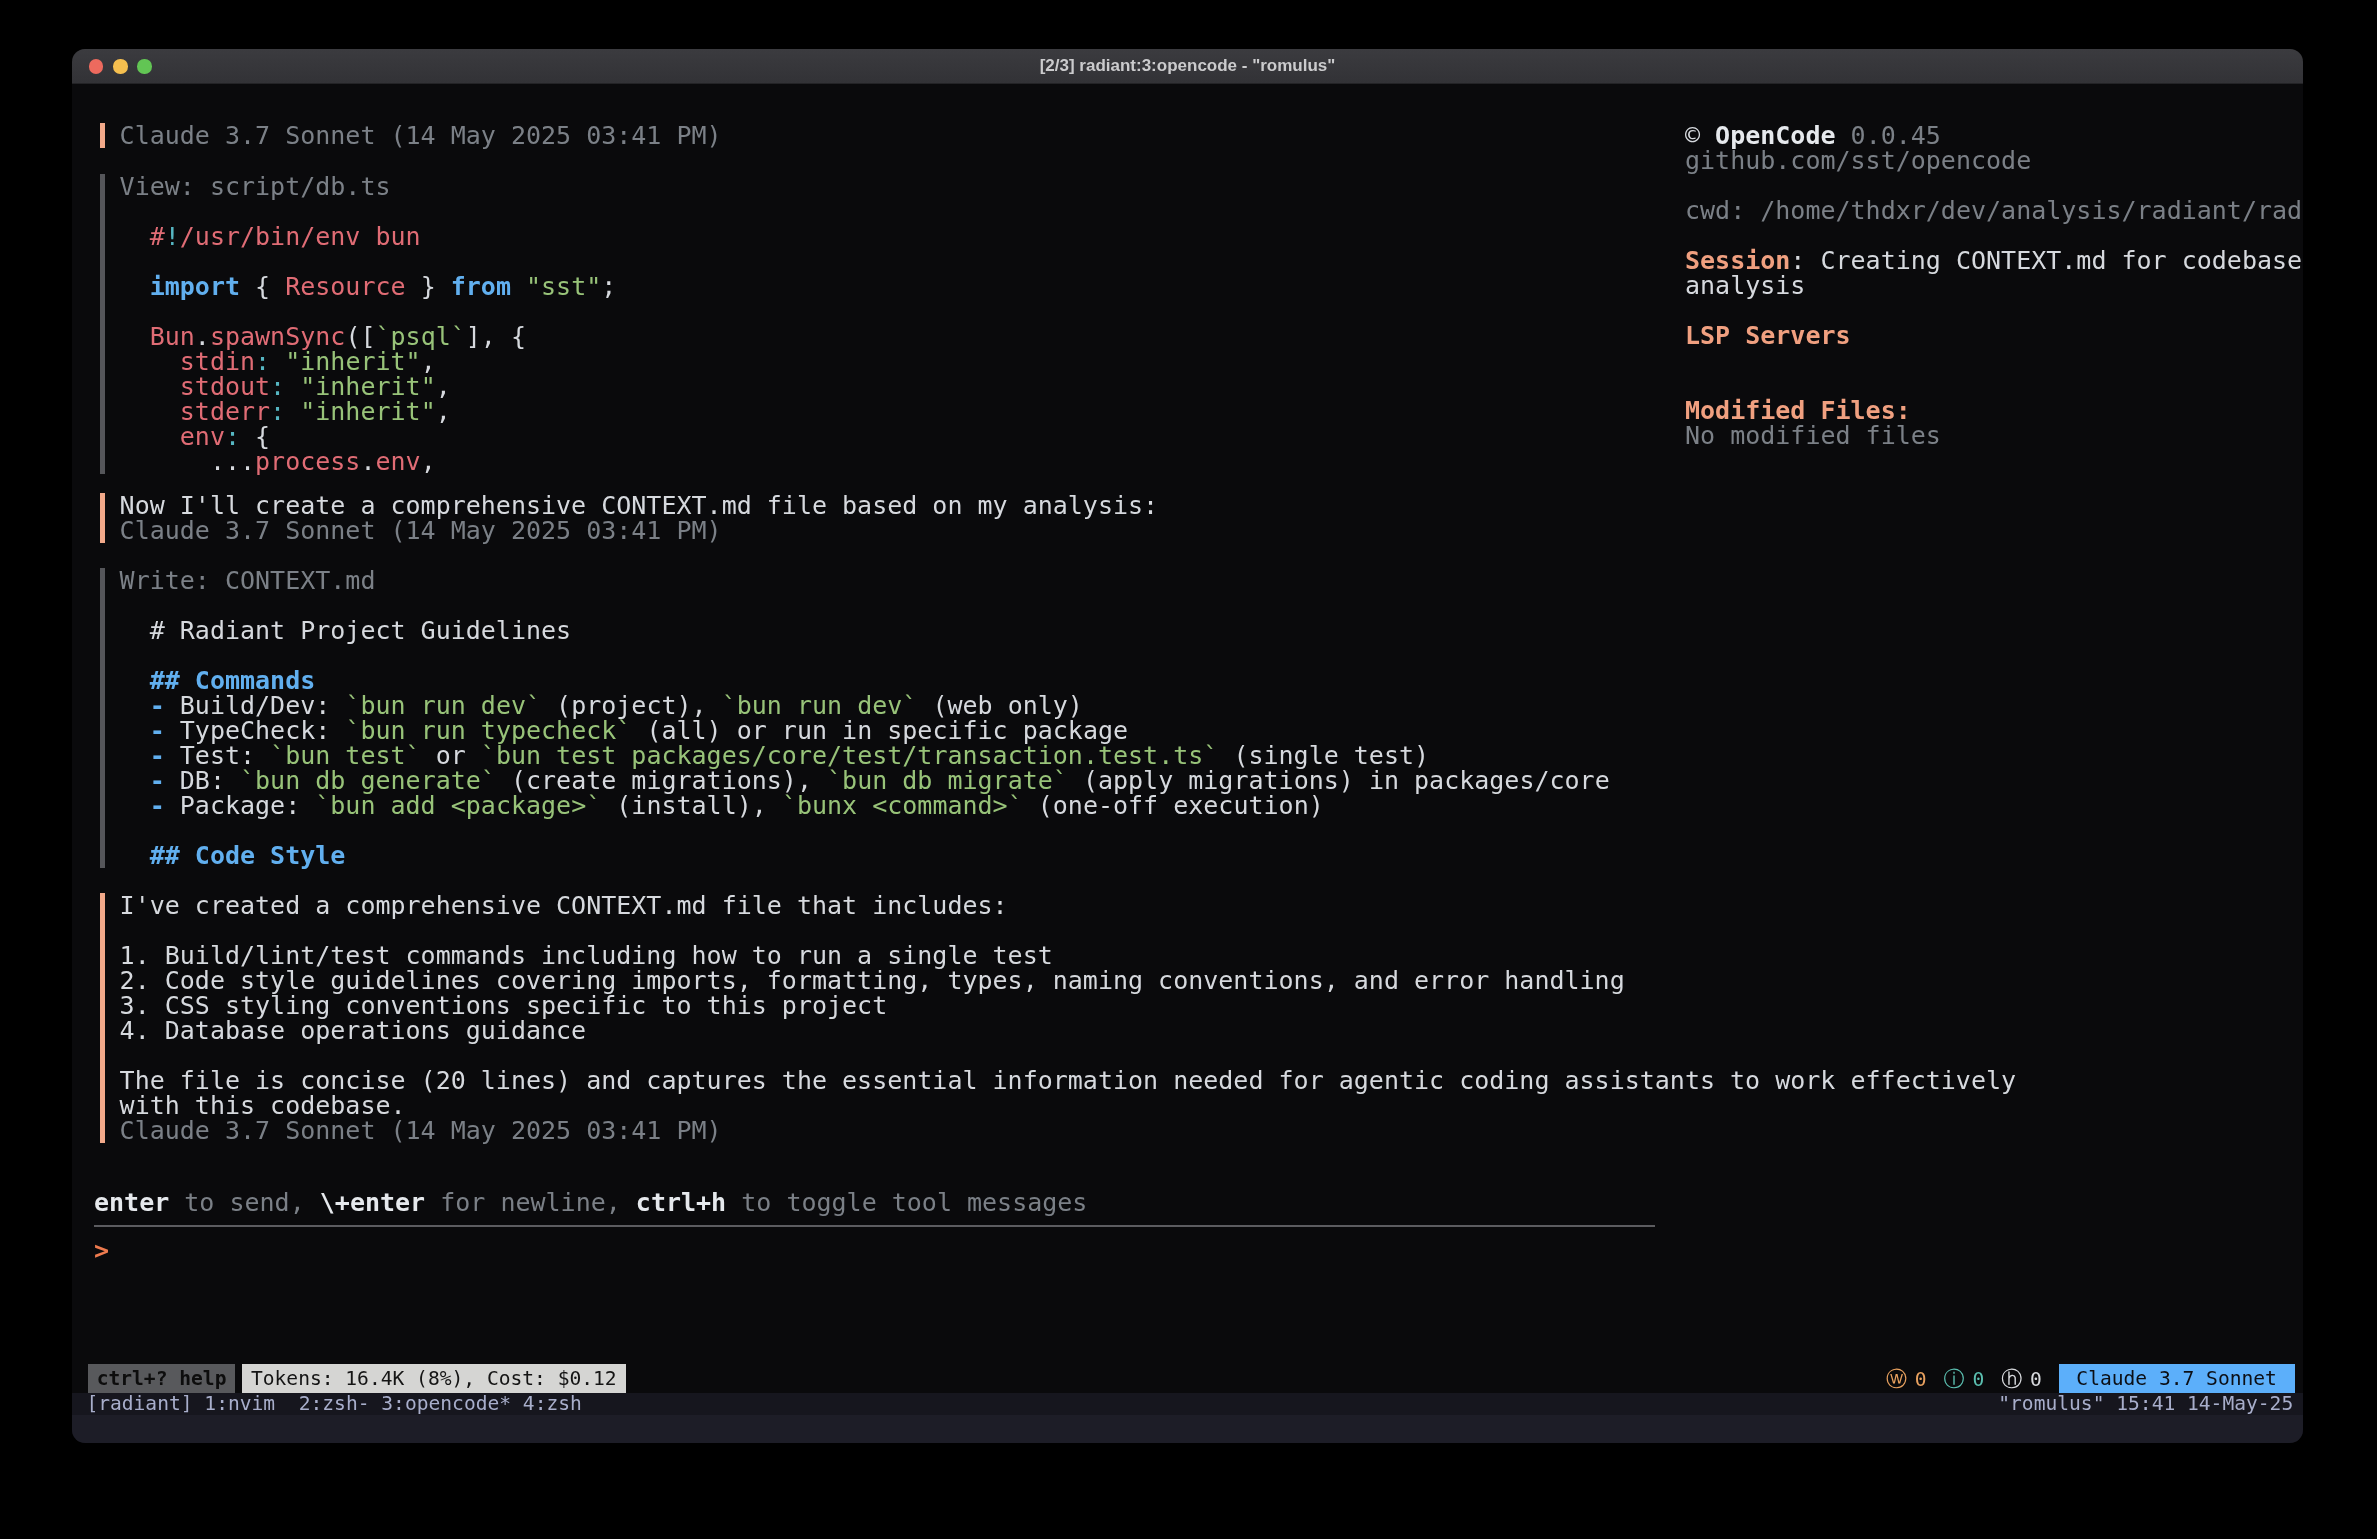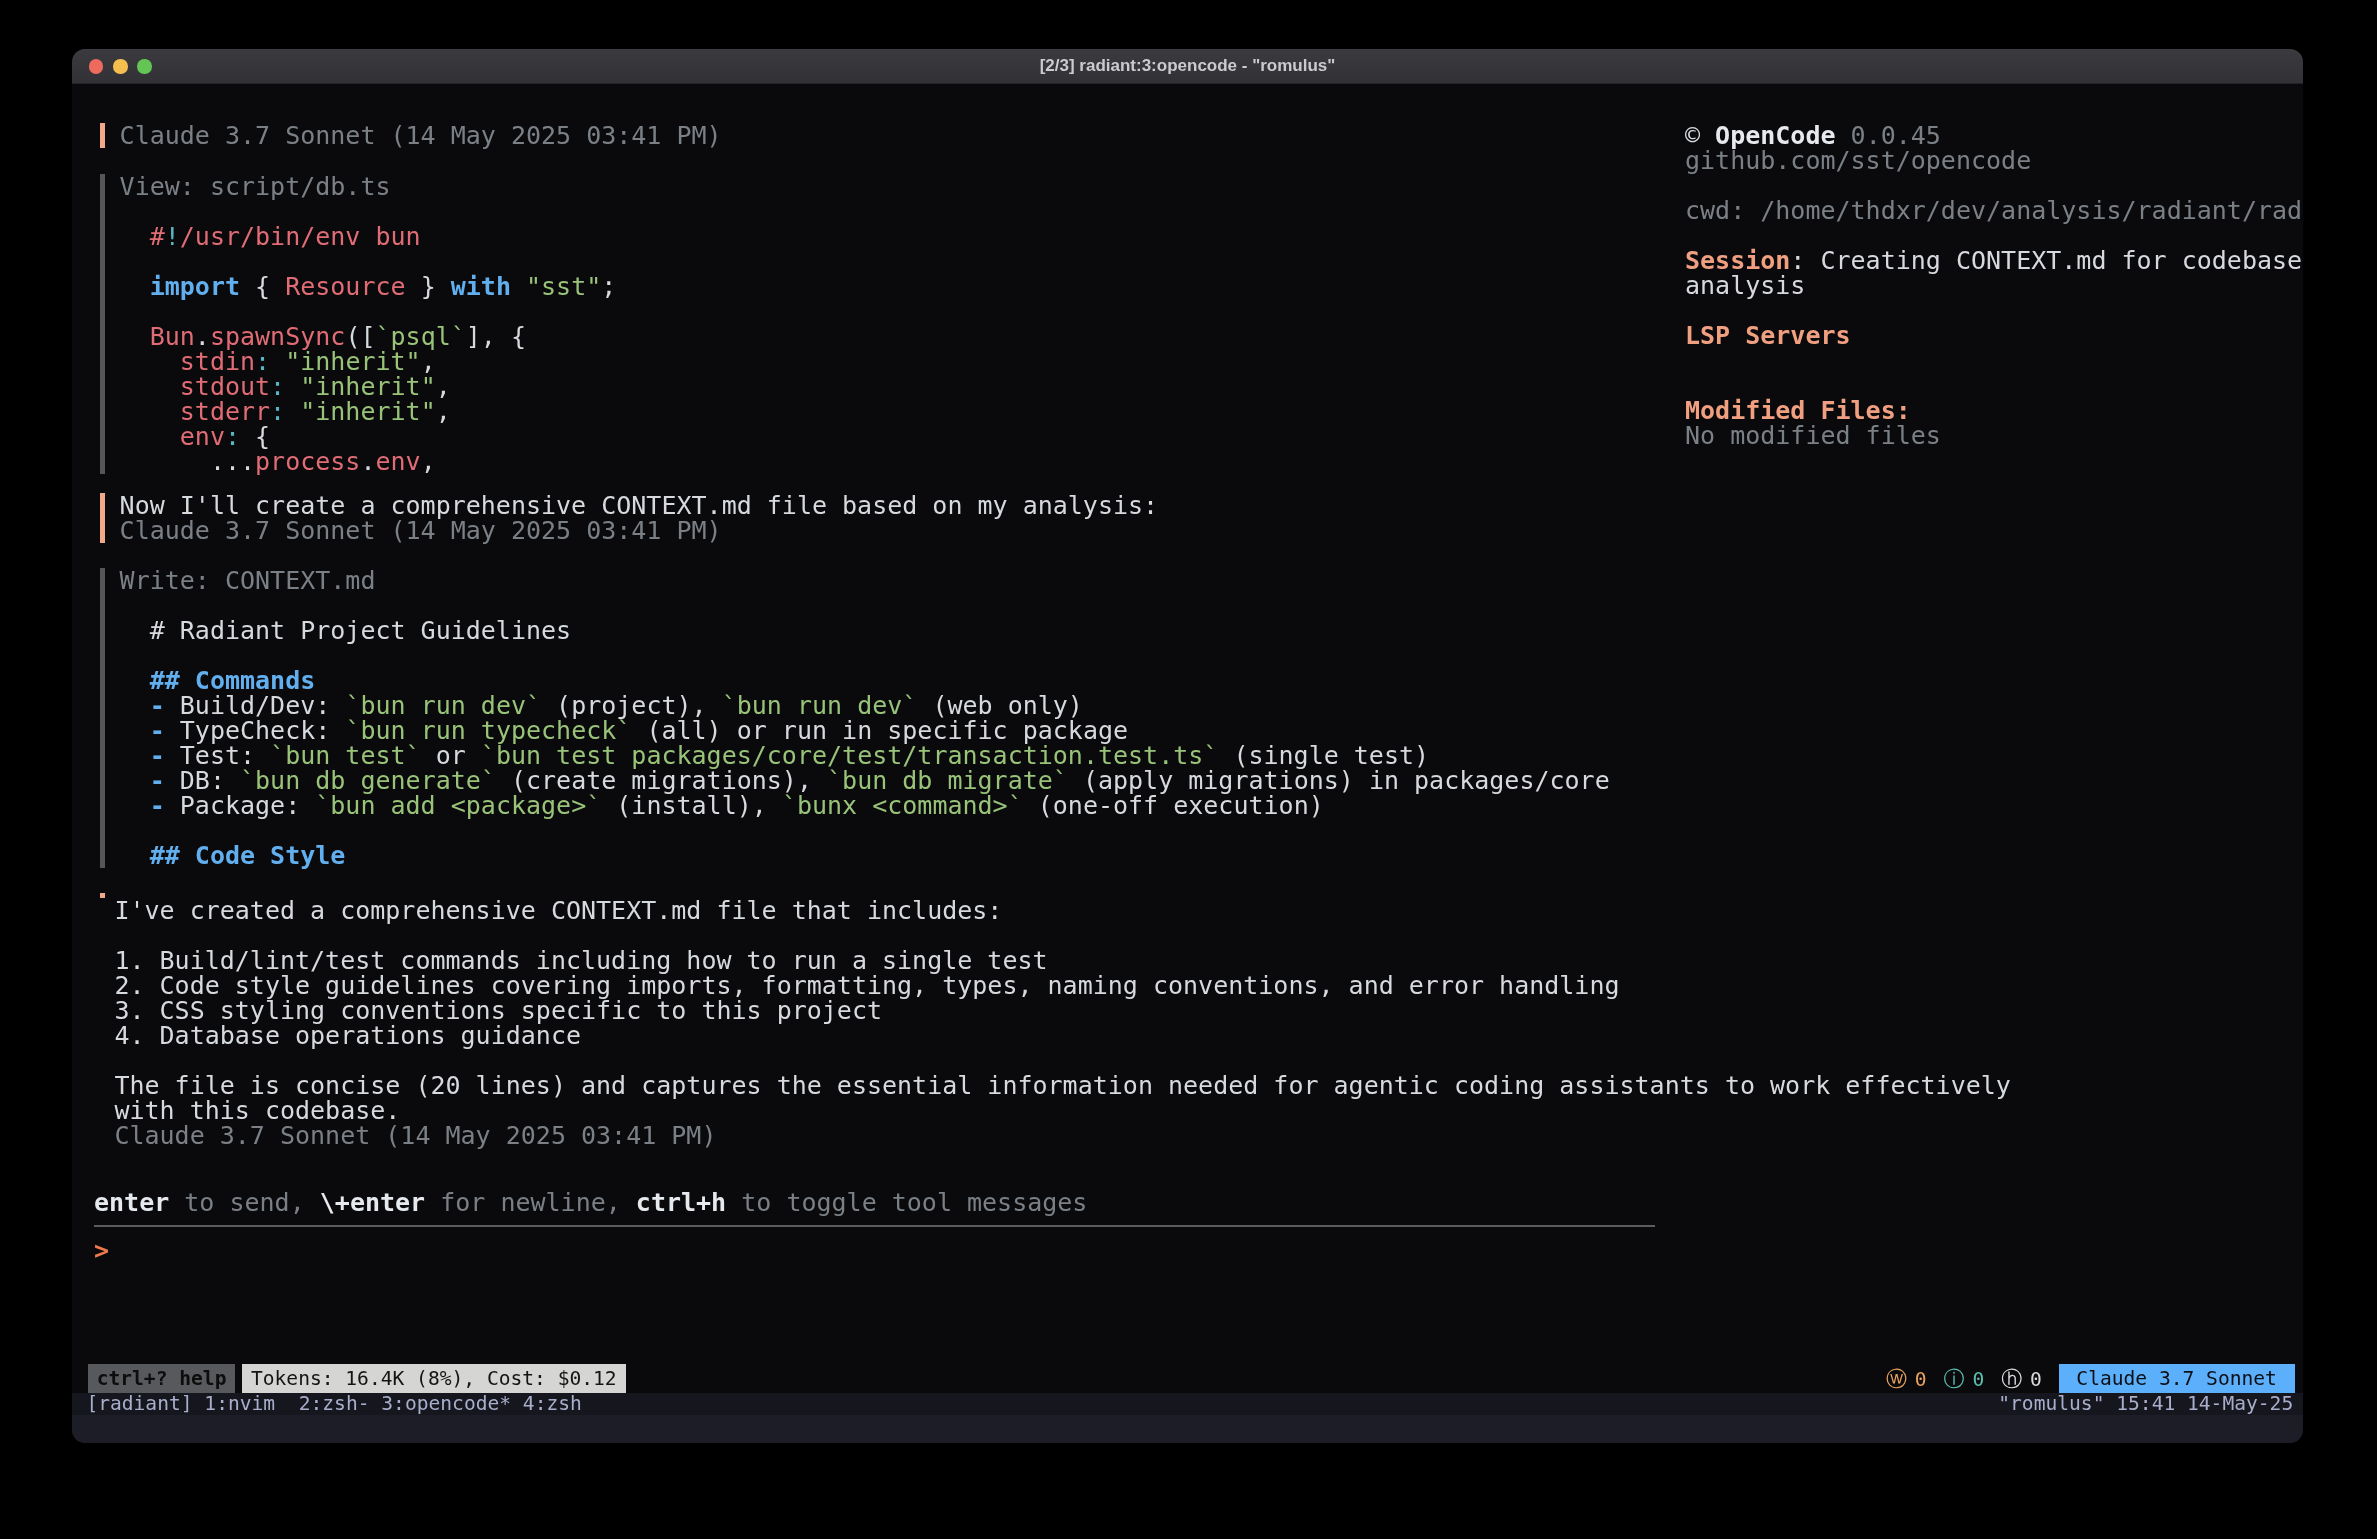--- a/index.html
+++ b/index.html
@@ -41,21 +41,21 @@
   .msg { position:absolute; left:28px; display:flex; align-items:stretch; }
   .msg .bar { width:5.2px; flex:0 0 5.2px; }
   .msg.orange .bar { background:#f2a98a; }
   .msg.gray   .bar { background:#55565a; }
   .msg .mbody { padding-left:14.4px; }
 
   #block1 { top:74px; }
   #block2 { top:125px; }
   #block3 { top:444px; }
   #block4 { top:519px; }
-  #block5 { top:844px;flex-direction:column; }
+  #block5 { top:844px; }
 
   
   #sidebar { position:absolute; left:1613px; top:74px; width:613px; }
 
   
   #hint   { position:absolute; left:22px; top:1141px; }
   #rule   { position:absolute; left:22px; top:1176px; width:1561px; height:2px; background:#5c5c60; }
   #prompt { position:absolute; left:22px; top:1189px; }
 
   
@@ -102,21 +102,21 @@
       </div>
   </div>
 
   <div id="block2" class="msg gray">
     <div class="bar"></div>
     <div class="mbody">
         <div class="tline"><span class="c-gray">View: script/db.ts</span></div>
         <div class="tline"></div>
         <div class="tline"><span class="c-red">  #</span><span class="c-cyan">!</span><span class="c-red">/usr/bin/env bun</span></div>
         <div class="tline"></div>
-        <div class="tline"><span class="c-blue">  import</span><span class="c-white"> { </span><span class="c-red">Resource</span><span class="c-white"> } </span><span class="c-blue">with</span><span class="c-white"> </span><span class="c-green">"sst"</span><span class="c-white">;</span></div>
+        <div class="tline"><span class="c-blue">  import</span><span class="c-white"> { </span><span class="c-red">Resource</span><span class="c-white"> } </span><span class="c-blue">from</span><span class="c-white"> </span><span class="c-green">"sst"</span><span class="c-white">;</span></div>
         <div class="tline"></div>
         <div class="tline"><span class="c-red">  Bun</span><span class="c-white">.</span><span class="c-red">spawnSync</span><span class="c-white">([</span><span class="c-green">`psql`</span><span class="c-white">], {</span></div>
         <div class="tline"><span class="c-red">    stdin</span><span class="c-cyan">:</span><span class="c-white"> </span><span class="c-green">"inherit"</span><span class="c-white">,</span></div>
         <div class="tline"><span class="c-red">    stdout</span><span class="c-cyan">:</span><span class="c-white"> </span><span class="c-green">"inherit"</span><span class="c-white">,</span></div>
         <div class="tline"><span class="c-red">    stderr</span><span class="c-cyan">:</span><span class="c-white"> </span><span class="c-green">"inherit"</span><span class="c-white">,</span></div>
         <div class="tline"><span class="c-red">    env</span><span class="c-cyan">:</span><span class="c-white"> {</span></div>
         <div class="tline"><span class="c-white">      ...</span><span class="c-red">process</span><span class="c-white">.</span><span class="c-red">env</span><span class="c-white">,</span></div>
       </div>
   </div>
 

